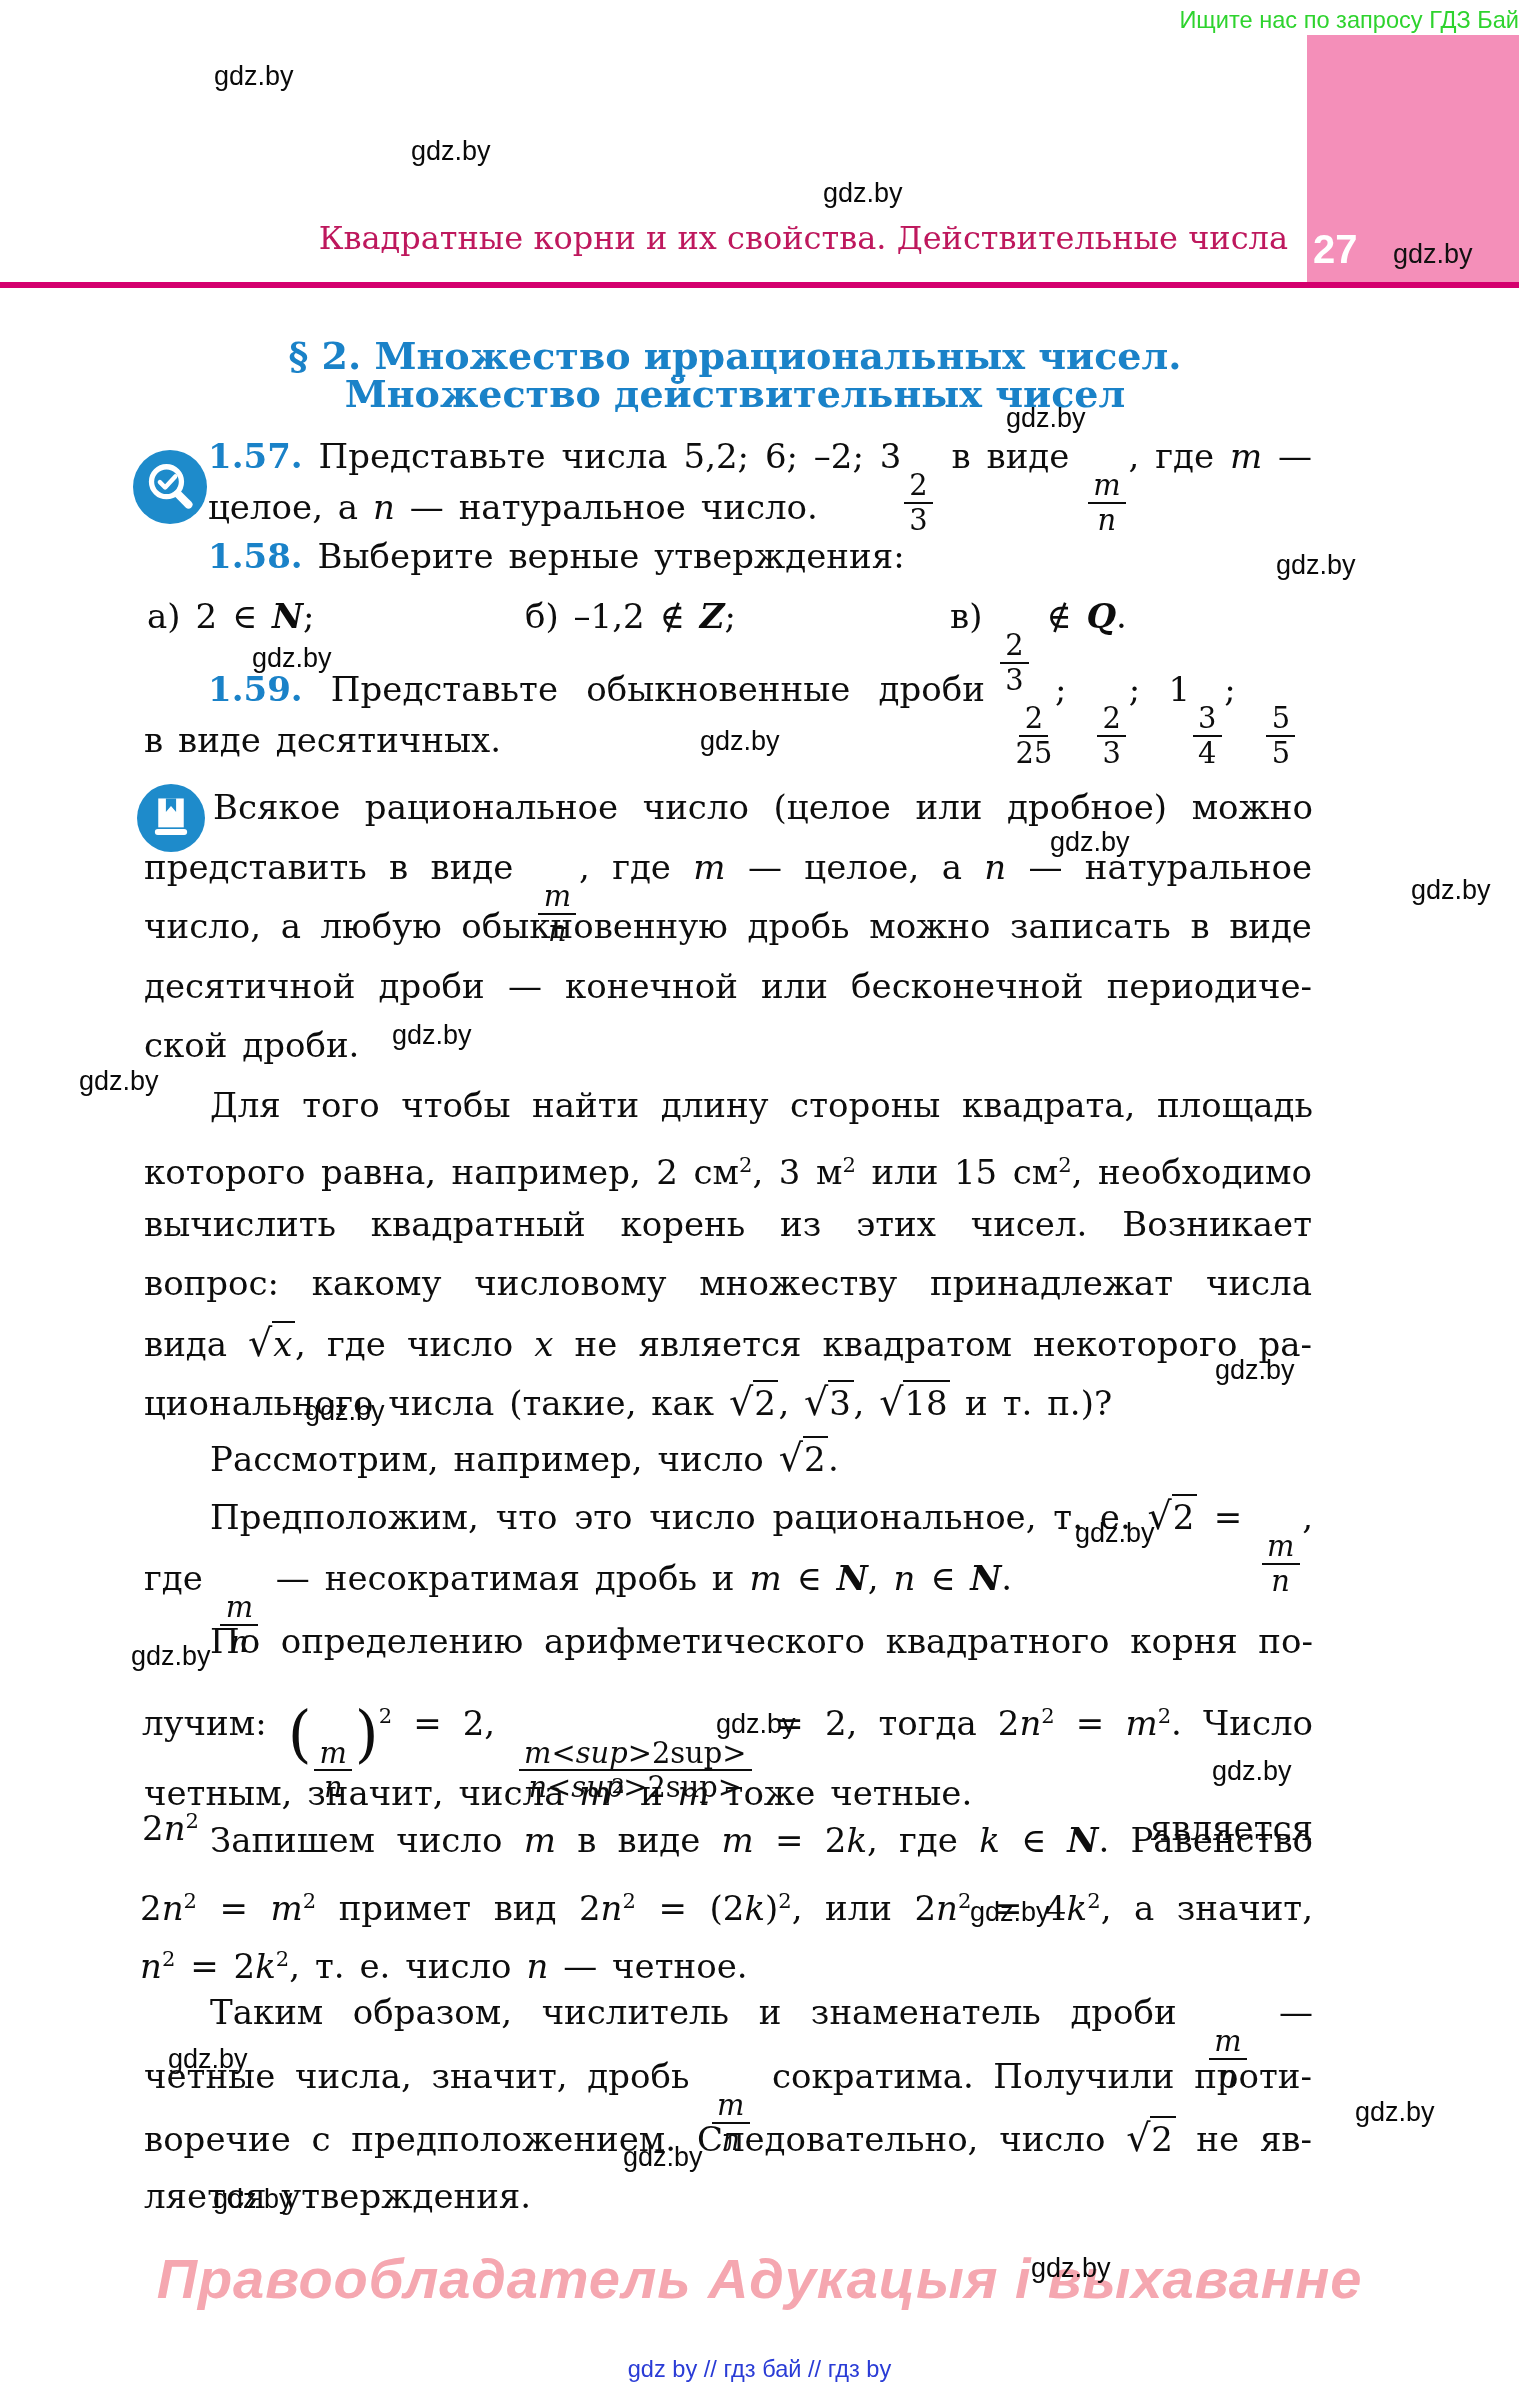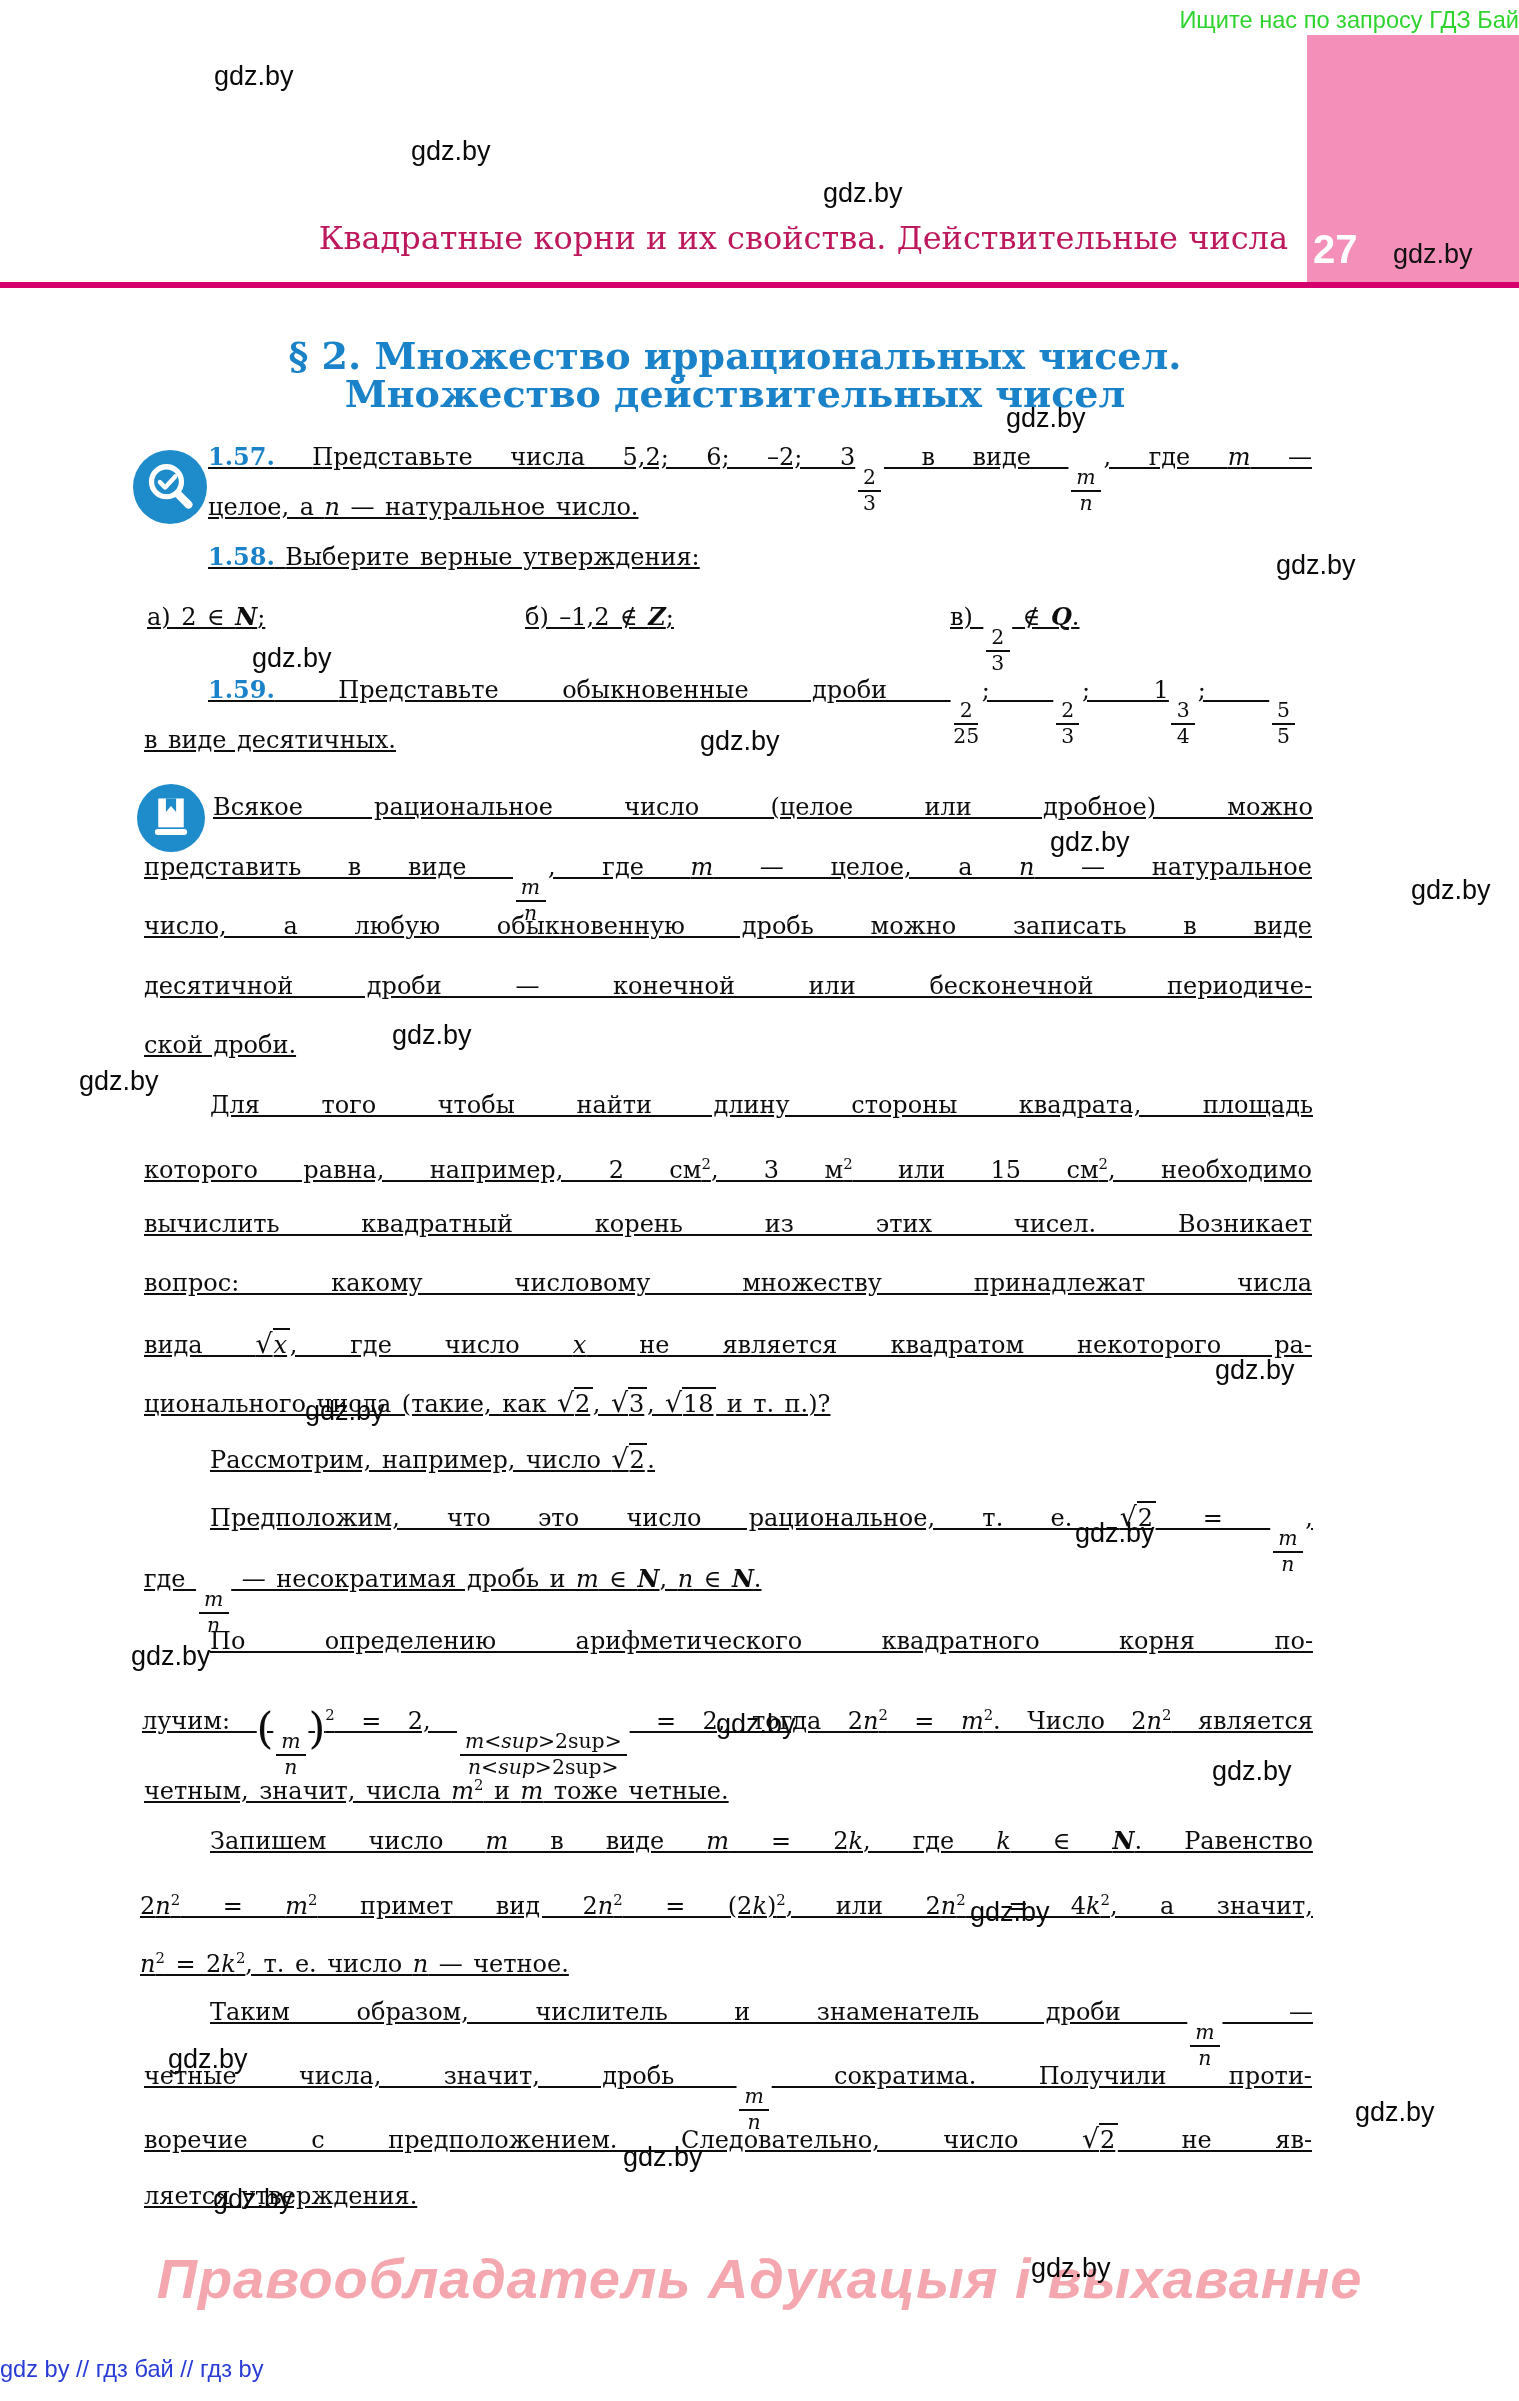--- a/index.html
+++ b/index.html
@@ -8,39 +8,39 @@
   .promo{position:absolute;top:7px;left:0;width:100%;text-align:right;
          font:23.6px "Liberation Sans",sans-serif;color:var(--promo_green,#2ed32e);}
   .runhead{position:absolute;top:219px;left:0;width:1288px;text-align:right;font-size:32px;color:#be185d;}
   .pagetab{position:absolute;left:1307px;top:35px;width:212px;height:247px;background:var(--page_tab_pink,#f48fb9);}
   .pagetab .pnumber{position:absolute;left:6px;bottom:10.5px;font:bold 40px "Liberation Sans",sans-serif;color:#ffffff;}
   .pagetab .tabwm{position:absolute;left:86px;bottom:12.3px;font:27px "Liberation Sans",sans-serif;color:#111;}
   .rule{position:absolute;left:0;top:282px;width:1519px;height:6.1px;background:var(--rule_magenta,#d4006e);}
   .title{position:absolute;left:35px;width:1400px;text-align:center;font-weight:bold;font-size:38px;
          color:var(--accent_blue,#1a82c8);}
   .t1{top:333px}.t2{top:371px}
-  .ln{position:absolute;font-size:24px;line-height:37px;word-spacing:0.12em;text-decoration:underline;}
+  .ln{position:absolute;font-size:34px;line-height:37px;word-spacing:0.12em;}
   .j{text-align:justify;text-align-last:justify;}
   .num{color:var(--accent_blue,#1a82c8);font-weight:bold;}
   .v{font-style:italic;}
   .set{font-style:italic;}
   sup{font-size:0.62em;}
   .fr{display:inline-flex;flex-direction:column;align-items:center;vertical-align:-0.95em;
       line-height:1.05;font-size:0.85em;margin:0 2.6px;}
   .fr .fn{border-bottom:2.6px solid #0d0d0d;padding:0 5.3px 0.9px;}
   .fr .fd{padding-top:0.9px;}
   .sq{white-space:nowrap;}
   .sq .rd{font-size:1.12em;}
   .sq .ov{border-top:2.6px solid #0d0d0d;padding:0.9px 2.6px 0 0.9px;}
   .bp{font-size:1.8em;vertical-align:-0.32em;line-height:0;}
   .icon{position:absolute;}
   .wmlayer span{position:absolute;font:27px "Liberation Sans",sans-serif;color:#0a0a0a;}
   .pubfoot{position:absolute;top:2246px;left:0;width:100%;text-align:center;
            font:italic bold 56px "Liberation Sans",sans-serif;color:var(--footer_pink,#f5a7b0);letter-spacing:0.9px;}
-  .linkfoot{position:absolute;top:2356px;left:0;width:100%;
+  .linkfoot{position:absolute;top:2356px;left:0;width:100%;text-align:center;
             font:23.6px "Liberation Sans",sans-serif;color:var(--links_blue,#2a3cd6);}
 </style>
 </head>
 <body>
 
 <div class="page">
 
   <div class="promo">Ищите нас по запросу ГДЗ Бай</div>
 
   <div class="runhead">Квадратные корни и их свойства. Действительные числа</div>

